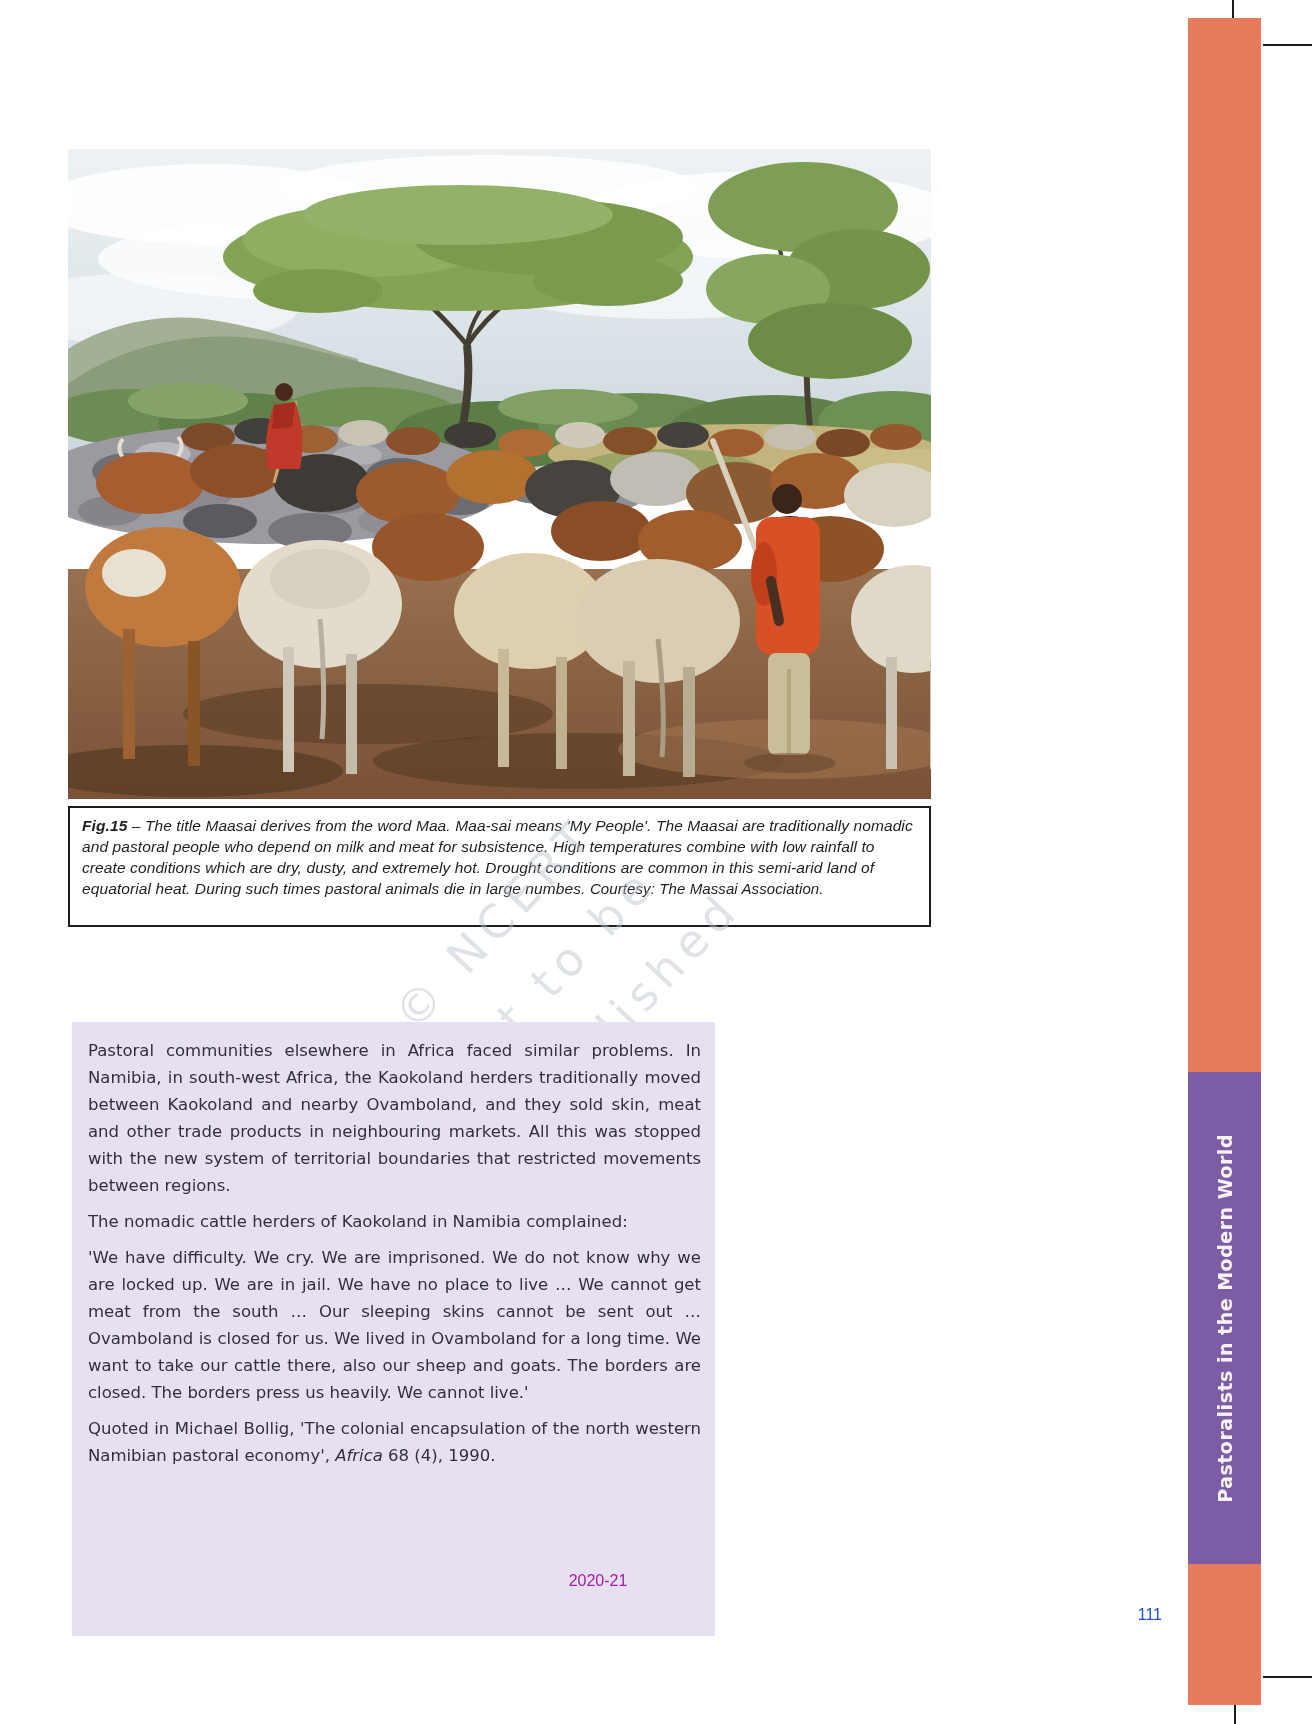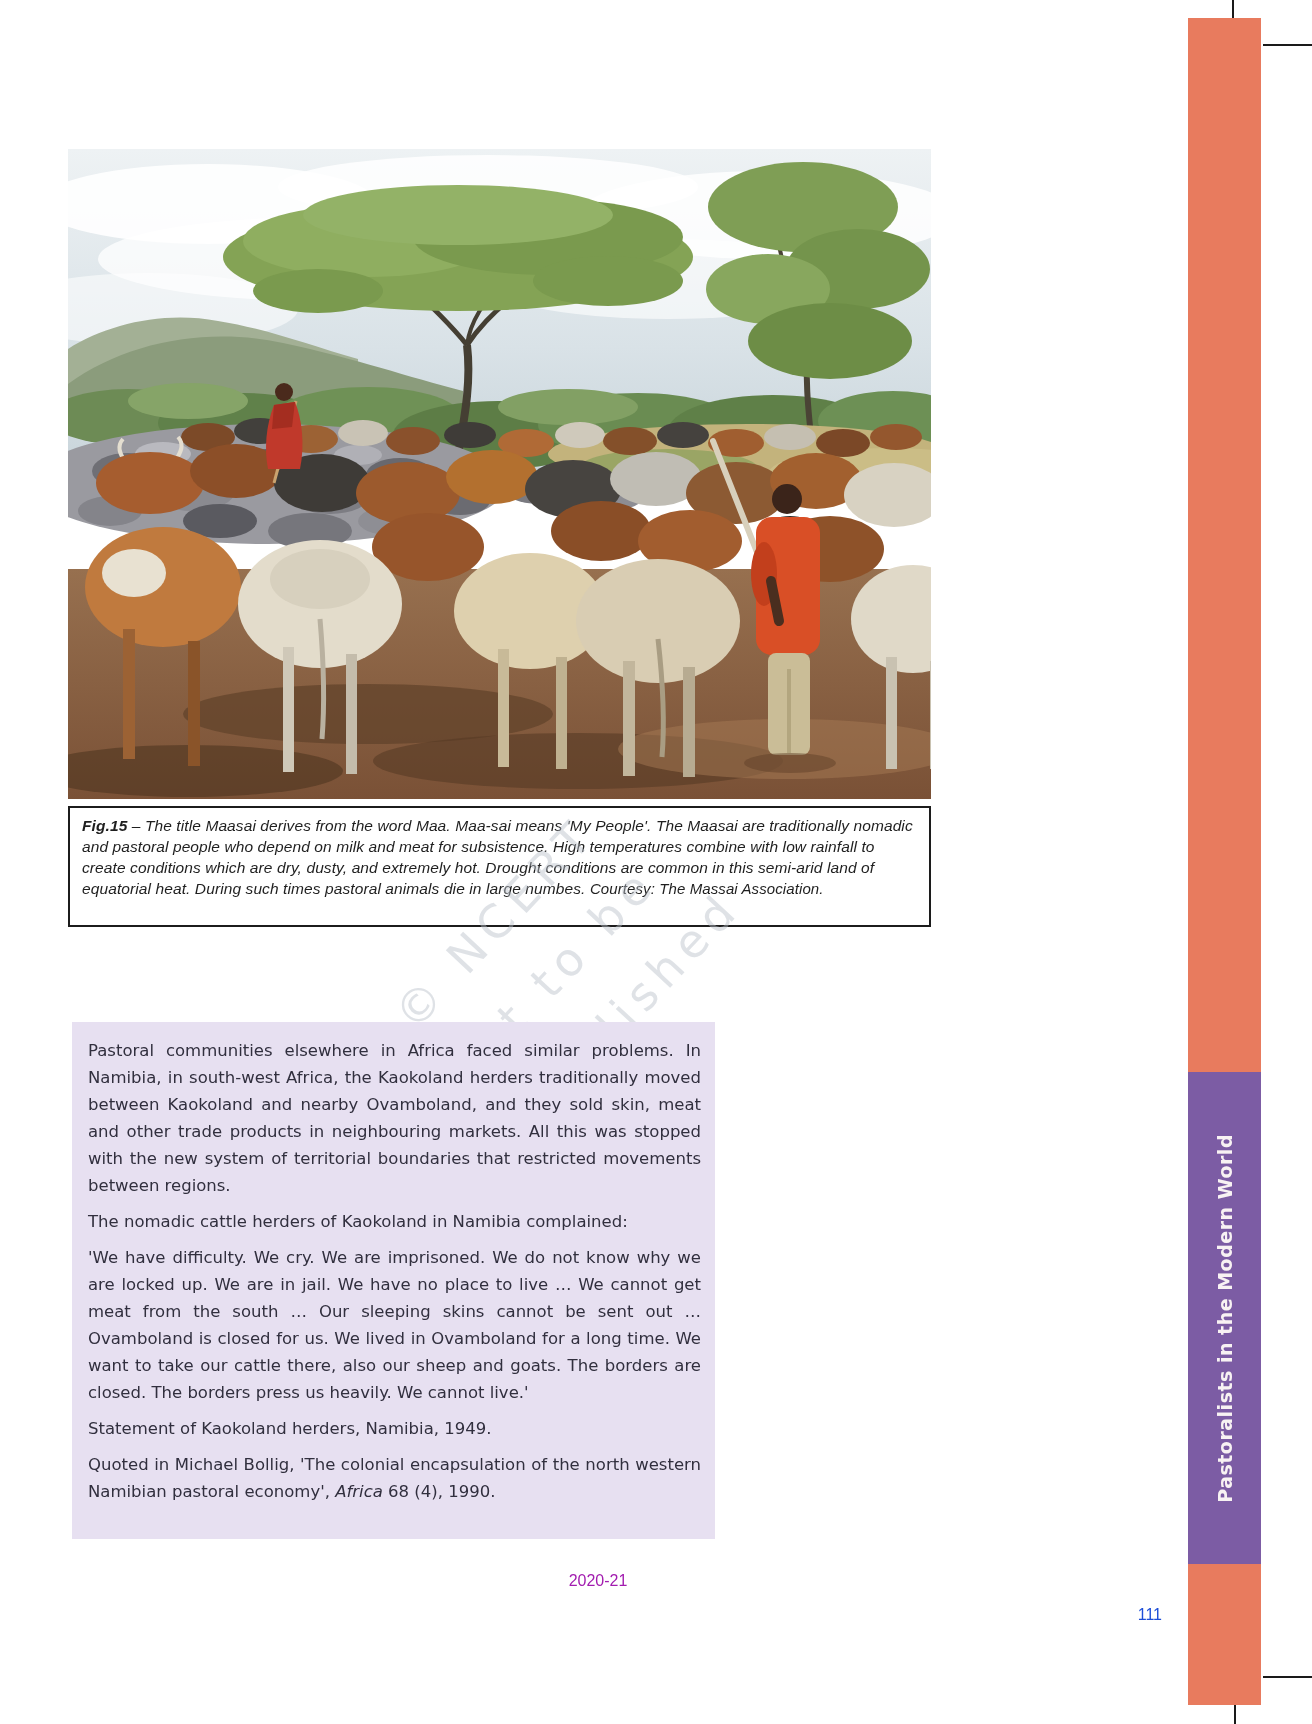--- a/index.html
+++ b/index.html
@@ -72,21 +72,21 @@
     padding-right: 12px;
   }
   .source-rule {
     flex: 1;
     border-top: 3px solid #222222;
     margin-top: 6px;
   }
   .source-box {
     position: absolute;
     left: 72px; top: 1022px;
-    width: 643px; height: 517px;
+    width: 643px; height: 614px;
     background: var(--source-bg, #e7e0f1);
     padding: 15px 14px 12px 16px;
     font-family: "DejaVu Sans", sans-serif;
     font-size: 16.5px;
     line-height: 27px;
     color: #312f3e;
     text-align: justify;
   }
   .source-box p { margin-bottom: 9px; }
   .source-box p:last-child { margin-bottom: 0; }
@@ -330,21 +330,20 @@
   <div class="watermark">
     <div>© NCERT</div>
     <div>not to be republished</div>
   </div>
 
 
   <div class="source-box">
     <p>Pastoral communities elsewhere in Africa faced similar problems. In Namibia, in south-west Africa, the Kaokoland herders traditionally moved between Kaokoland and nearby Ovamboland, and they sold skin, meat and other trade products in neighbouring markets. All this was stopped with the new system of territorial boundaries that restricted movements between regions.</p>
     <p>The nomadic cattle herders of Kaokoland in Namibia complained:</p>
     <p>'We have difficulty. We cry. We are imprisoned. We do not know why we are locked up. We are in jail. We have no place to live … We cannot get meat from the south … Our sleeping skins cannot be sent out … Ovamboland is closed for us. We lived in Ovamboland for a long time. We want to take our cattle there, also our sheep and goats. The borders are closed. The borders press us heavily. We cannot live.'</p>
-    <p>Statement of Kaokoland herders, Namibia, 1949.</p>
     <p><span>Quoted in Michael Bollig, 'The colonial encapsulation of the north western Namibian pastoral economy', </span><em>Africa</em><span> 68 (4), 1990.</span></p>
   </div>
 
   <div class="bar bar-orange-top"></div>
   <div class="bar bar-purple">
     <span class="vertical-title">Pastoralists in the Modern World</span>
   </div>
   <div class="bar bar-orange-bottom"></div>
 
   <div class="crop crop-top-v"></div>

